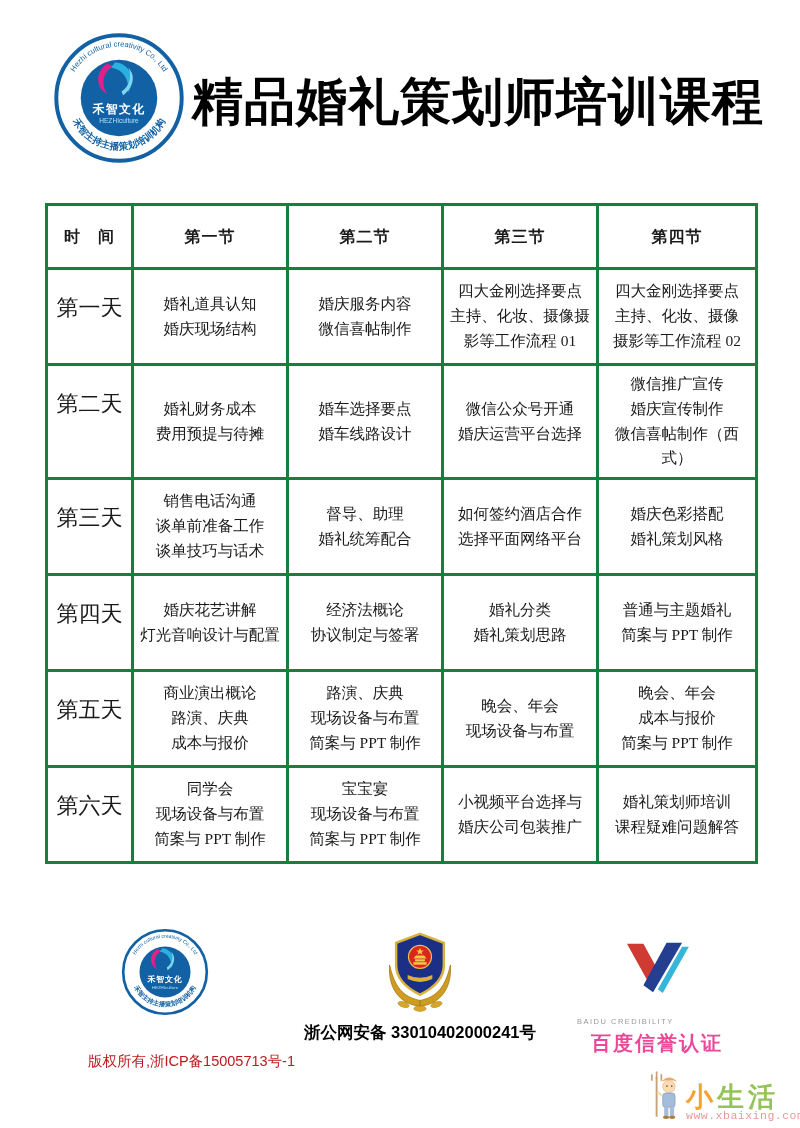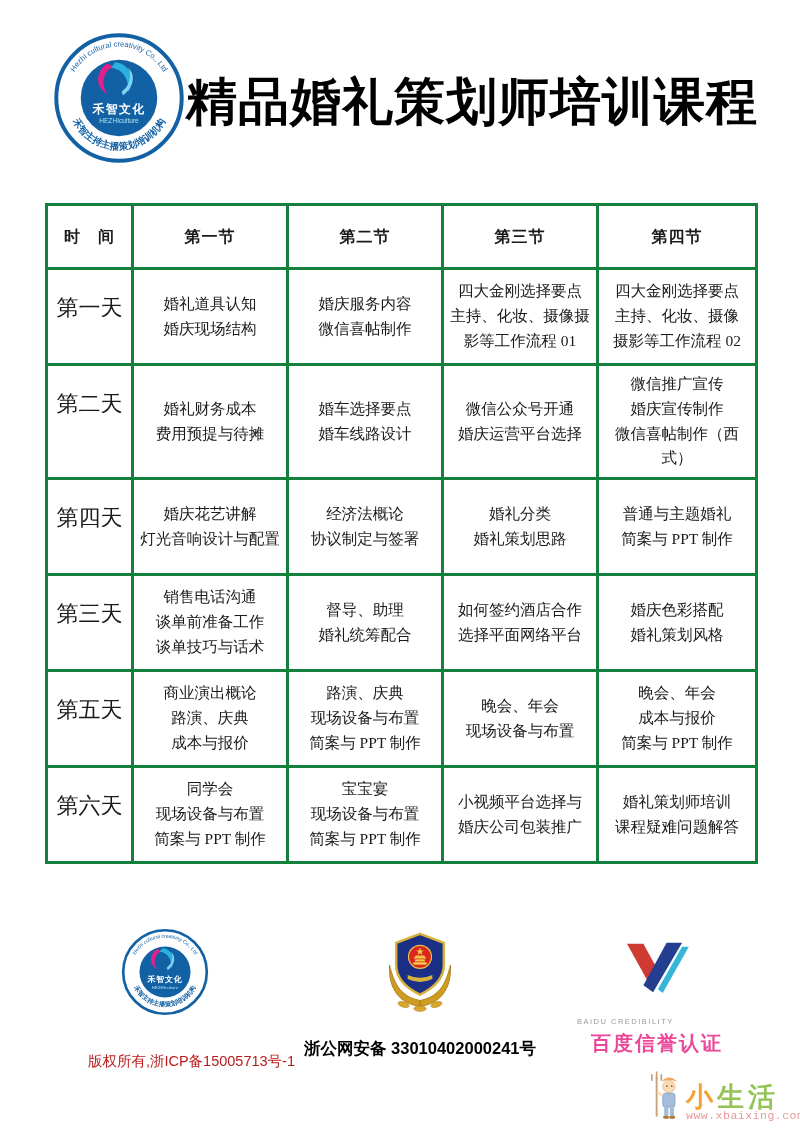--- a/index.html
+++ b/index.html
@@ -6,21 +6,21 @@
   html,body { background:#ffffff; }
   body { width:800px; height:1128px; position:relative;
          font-family:"Liberation Serif","DejaVu Serif",serif; }
   .page { position:absolute; left:0; top:0; width:800px; height:1128px;
           background:#fff; overflow:hidden; }
 
   
   .logo-lg { position:absolute; left:53px; top:32px; width:132px; height:132px; }
   .title   { position:absolute; left:186px; top:68px; width:578px;
              font-size:51px; font-weight:bold; color:#000;
-             text-align:left; letter-spacing:1px; white-space:nowrap; }
+             text-align:right; letter-spacing:1px; white-space:nowrap; }
 
   
   .schedule { position:absolute; left:45px; top:203px; width:710px;
               border-collapse:collapse; table-layout:fixed; }
   .schedule th, .schedule td {
       border:3px solid #15803d; text-align:center; vertical-align:middle;
       font-size:15.5px; color:#1a1a1a; white-space:pre-line;
       line-height:1.6; padding:6px 4px; }
   .schedule thead tr { height:64px; }
   .schedule tbody tr { height:96px; }
@@ -28,21 +28,21 @@
   .schedule td.day { vertical-align:top; padding-top:20px; font-size:22px; }
 
   
   .footer-logo   { position:absolute; left:121px; top:928px; width:88px; height:88px; }
   .copyright     { position:absolute; left:35px;  top:1052px; width:260px;
                    text-align:right; font-family:"Liberation Sans",sans-serif;
                    font-size:14.5px; color:#b91c1c; }
   .police-badge  { position:absolute; left:383px; top:924px; width:74px; height:92px; }
   .police-text   { position:absolute; left:280px; top:1022px; width:280px;
                    text-align:center; font-family:"Liberation Sans",sans-serif;
-                   font-size:16.5px; font-weight:bold; color:#000;margin-top:16px; }
+                   font-size:16.5px; font-weight:bold; color:#000; }
   .baidu-logo    { position:absolute; left:621px; top:938px; width:68px; height:58px; }
   .baidu-cn      { position:absolute; left:577px; top:996px; width:160px; text-align:center;
                    font-family:"Liberation Sans",sans-serif; font-size:17px;
                    color:#8a8a8a; letter-spacing:4px; }
   .baidu-en      { position:absolute; left:577px; top:1017px; width:160px; text-align:left;
                    font-family:"Liberation Sans",sans-serif; font-size:7.5px;
                    color:#9a9a9a; letter-spacing:1.5px; }
   .baidu-cert    { position:absolute; left:577px; top:1030px; width:160px; text-align:center;
                    font-family:"Liberation Sans",sans-serif; font-size:20px;
                    font-weight:bold; color:#ec4899; letter-spacing:2px; }
@@ -124,41 +124,41 @@
 费用预提与待摊</td>
         <td>婚车选择要点
 婚车线路设计</td>
         <td>微信公众号开通
 婚庆运营平台选择</td>
         <td>微信推广宣传
 婚庆宣传制作
 微信喜帖制作（西式）</td>
       </tr>
       <tr>
-        <td class="day">第四天</td>
-        <td>婚庆花艺讲解
-灯光音响设计与配置</td>
-        <td>经济法概论
-协议制定与签署</td>
-        <td>婚礼分类
-婚礼策划思路</td>
-        <td>普通与主题婚礼
-简案与 PPT 制作</td>
-      </tr>
-      <tr>
         <td class="day">第三天</td>
         <td>销售电话沟通
 谈单前准备工作
 谈单技巧与话术</td>
         <td>督导、助理
 婚礼统筹配合</td>
         <td>如何签约酒店合作
 选择平面网络平台</td>
         <td>婚庆色彩搭配
 婚礼策划风格</td>
+      </tr>
+      <tr>
+        <td class="day">第四天</td>
+        <td>婚庆花艺讲解
+灯光音响设计与配置</td>
+        <td>经济法概论
+协议制定与签署</td>
+        <td>婚礼分类
+婚礼策划思路</td>
+        <td>普通与主题婚礼
+简案与 PPT 制作</td>
       </tr>
       <tr>
         <td class="day">第五天</td>
         <td>商业演出概论
 路演、庆典
 成本与报价</td>
         <td>路演、庆典
 现场设备与布置
 简案与 PPT 制作</td>
         <td>晚会、年会

